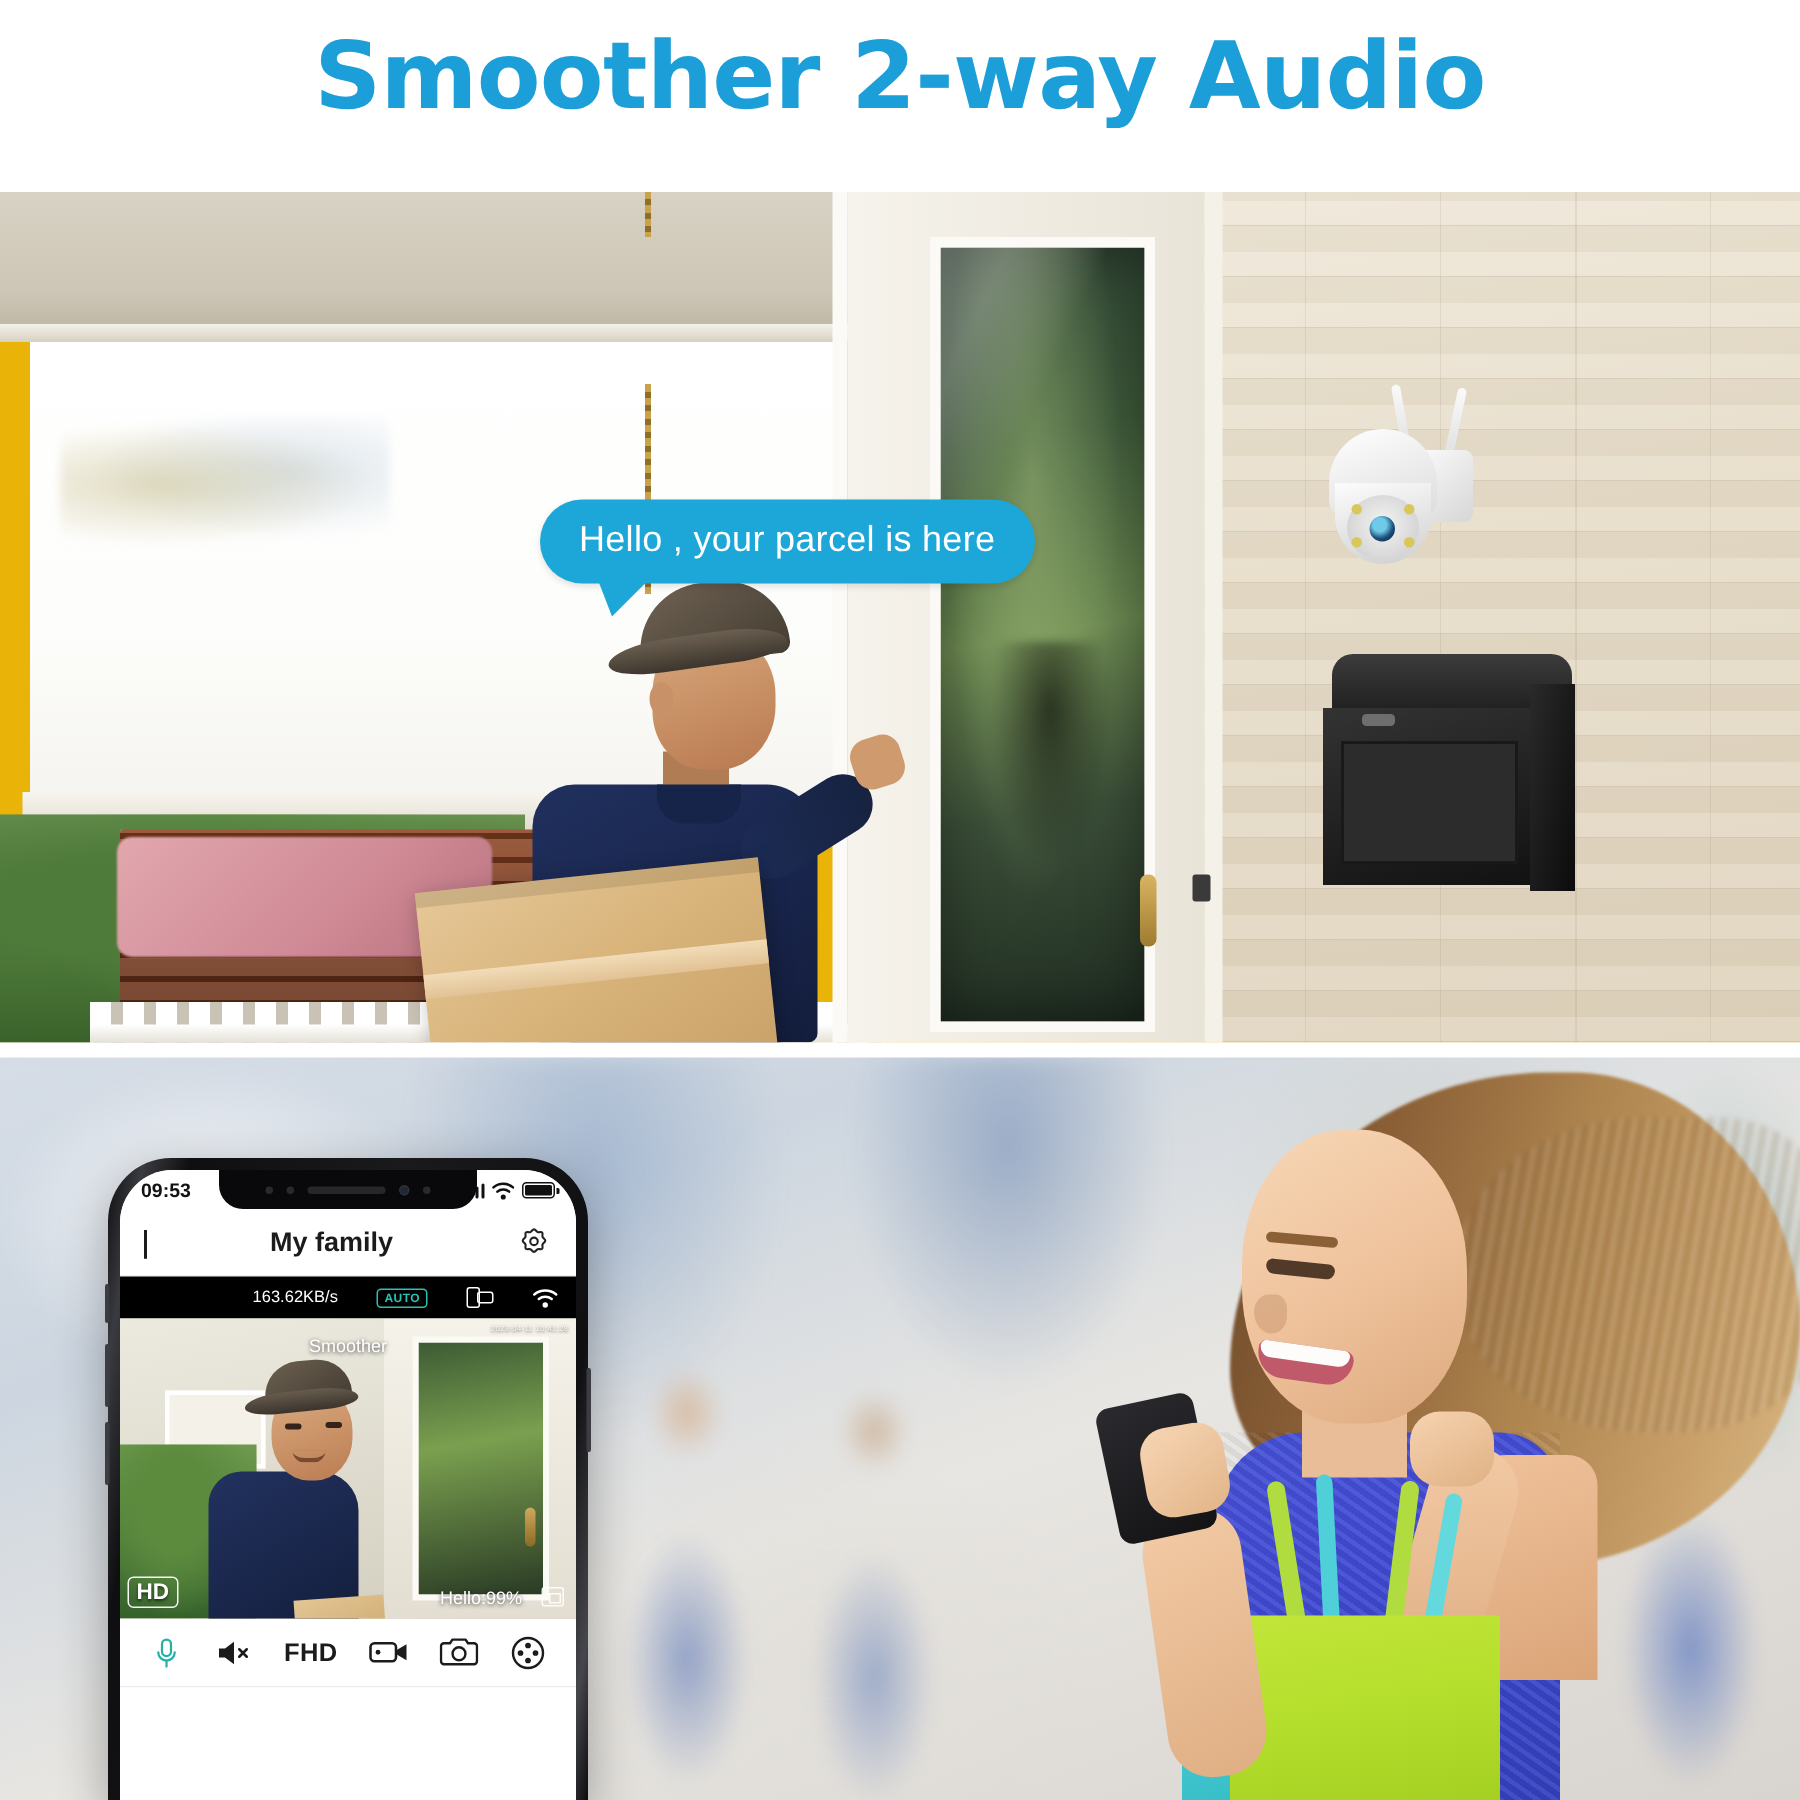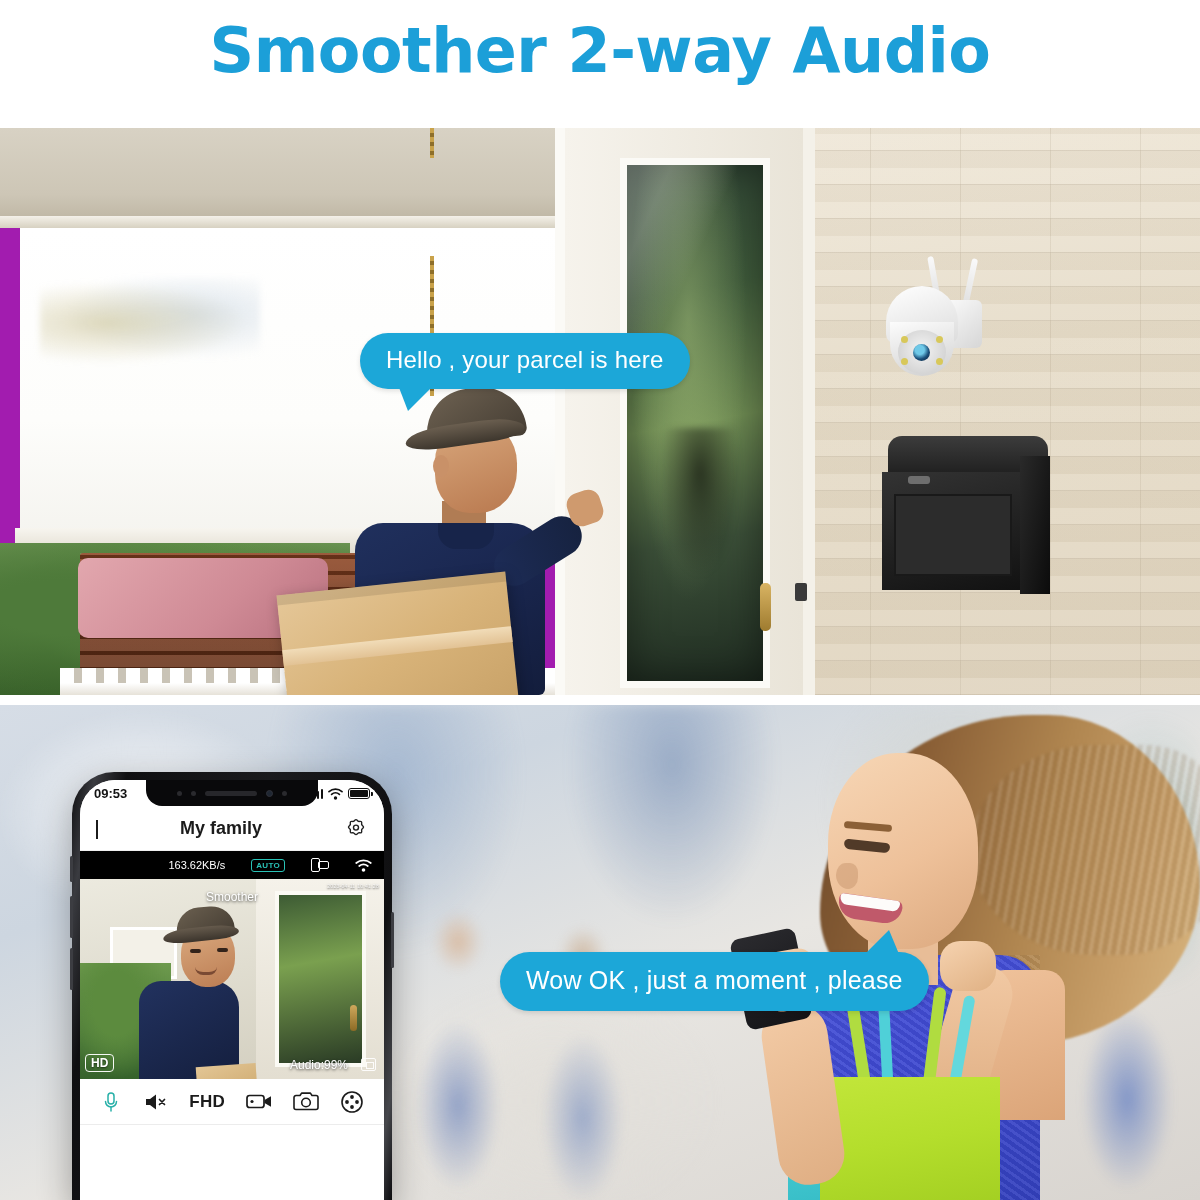--- a/index.html
+++ b/index.html
@@ -19,21 +19,21 @@
   }
   .headline {
     font-size: 62px; font-weight: 700; letter-spacing:-0.5px;
     color: #1C9FD8; white-space: nowrap;
     font-family: "DejaVu Sans", sans-serif;
   }
 
   
   .panel1 {
     position:absolute; left:0; top:128px; width:1200px; height:567px;
-    overflow:hidden; background:#a21caf;
+    overflow:hidden; background:#eab308;
   }
   
   .brickwall{
     position:absolute; right:0; top:0; width:420px; height:100%;
     background:
       repeating-linear-gradient(0deg, rgba(170,155,130,.35) 0 1px, rgba(0,0,0,0) 1px 34px),
       repeating-linear-gradient(90deg, rgba(170,155,130,.22) 0 1px, rgba(0,0,0,0) 1px 90px),
       linear-gradient(170deg,#efe7d8 0%, #e6dcc8 40%, #dfd3bd 100%);
   }
   .brickwall:after{
@@ -460,21 +460,21 @@
     position:absolute; left:0; right:0; top:11px; text-align:center;
     color:#fff; font-size:12px; text-shadow:0 1px 3px rgba(0,0,0,.75);
     z-index:4;
   }
   .ts{
     position:absolute; right:5px; top:4px; font-size:5px; color:rgba(255,255,255,.85);
     letter-spacing:.3px; text-shadow:0 1px 2px rgba(0,0,0,.7); z-index:4;
   }
   .hd{
     position:absolute; left:5px; bottom:7px; z-index:4;
-    color:#fff; font-size:12px; font-weight:700;
+    color:#fff; font-size:15px; font-weight:700;
     border:1.3px solid rgba(255,255,255,.95); border-radius:4px;
     padding:1px 5px; text-shadow:0 1px 2px rgba(0,0,0,.6);
   }
   .signal{
     position:absolute; right:36px; bottom:7px; z-index:4;
     color:#fff; font-size:12px; text-shadow:0 1px 3px rgba(0,0,0,.8);
   }
   .fullscr{
     position:absolute; right:8px; bottom:8px; z-index:4;
     width:15px; height:13px; border:1.4px solid rgba(255,255,255,.9); border-radius:2px;
@@ -593,21 +593,20 @@
       <div class="bag-handle1"></div>
       <div class="bag-handle2"></div>
       <div class="bag-cyan"></div>
       <div class="bag-green"></div>
       <div class="w-armL"></div>
       <div class="w-phone"></div>
       <div class="w-hand"></div>
     </div>
   </div>
 
-  <div class="bubble2">Wow OK , just a moment , please</div>
 
   <div class="phone">
     <div class="sidebtn-l1"></div>
     <div class="sidebtn-l2"></div>
     <div class="sidebtn-l3"></div>
     <div class="sidebtn-r1"></div>
 
     <div class="phone-inner">
 
       <div class="notch">
@@ -681,21 +680,21 @@
           <div class="v-eye1"></div>
           <div class="v-eye2"></div>
           <div class="v-smile"></div>
           <div class="v-cap"></div>
           <div class="v-brim"></div>
           <div class="v-parcel"></div>
         </div>
         <div class="ts">2023-04-11 10:41:28</div>
         <div class="talking">Smoother</div>
         <div class="hd">HD</div>
-        <div class="signal">Audio:99%</div>
+        <div class="signal">Hello:99%</div>
         <div class="fullscr"></div>
       </div>
 
       <div class="toolbar">
         <span class="tb-item">
           <svg class="ic" width="22" height="24" viewBox="0 0 22 24">
             <rect x="8" y="3" width="6" height="11" rx="3" fill="none" stroke="#27b0a8" stroke-width="1.5"></rect>
             <path d="M5.5 11.5a5.5 5.5 0 0 0 11 0" fill="none" stroke="#27b0a8" stroke-width="1.5" stroke-linecap="round"></path>
             <path d="M11 17v4" stroke="#27b0a8" stroke-width="1.5" stroke-linecap="round"></path>
           </svg>

